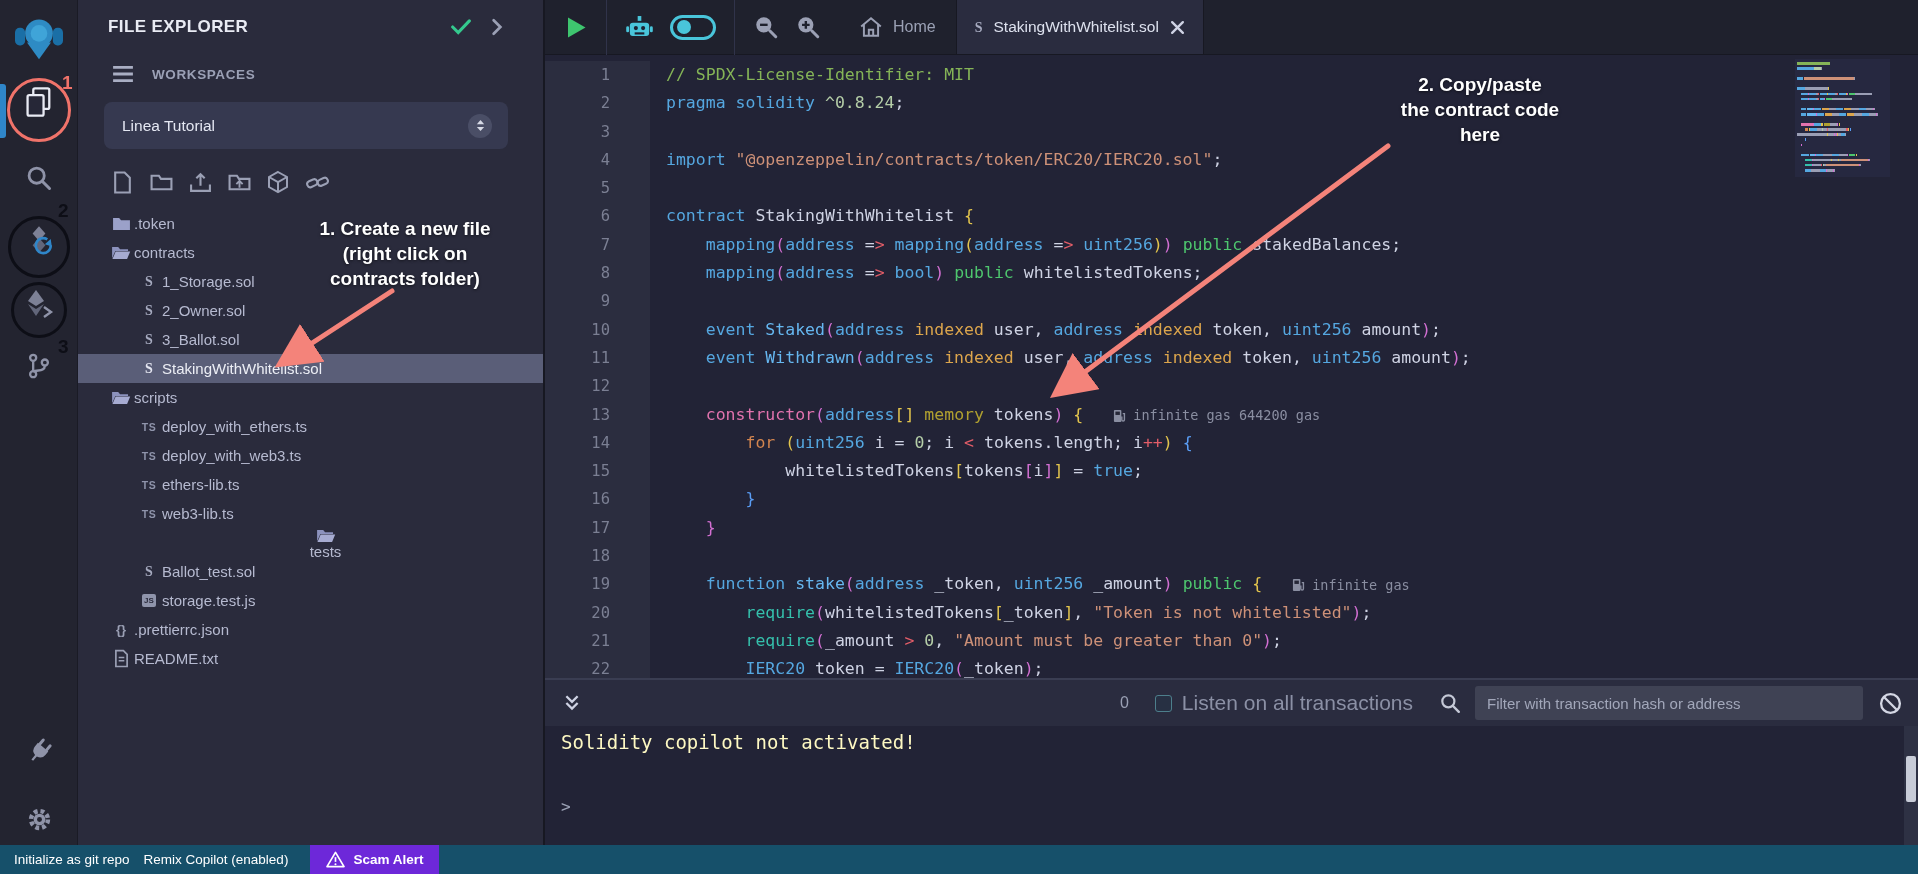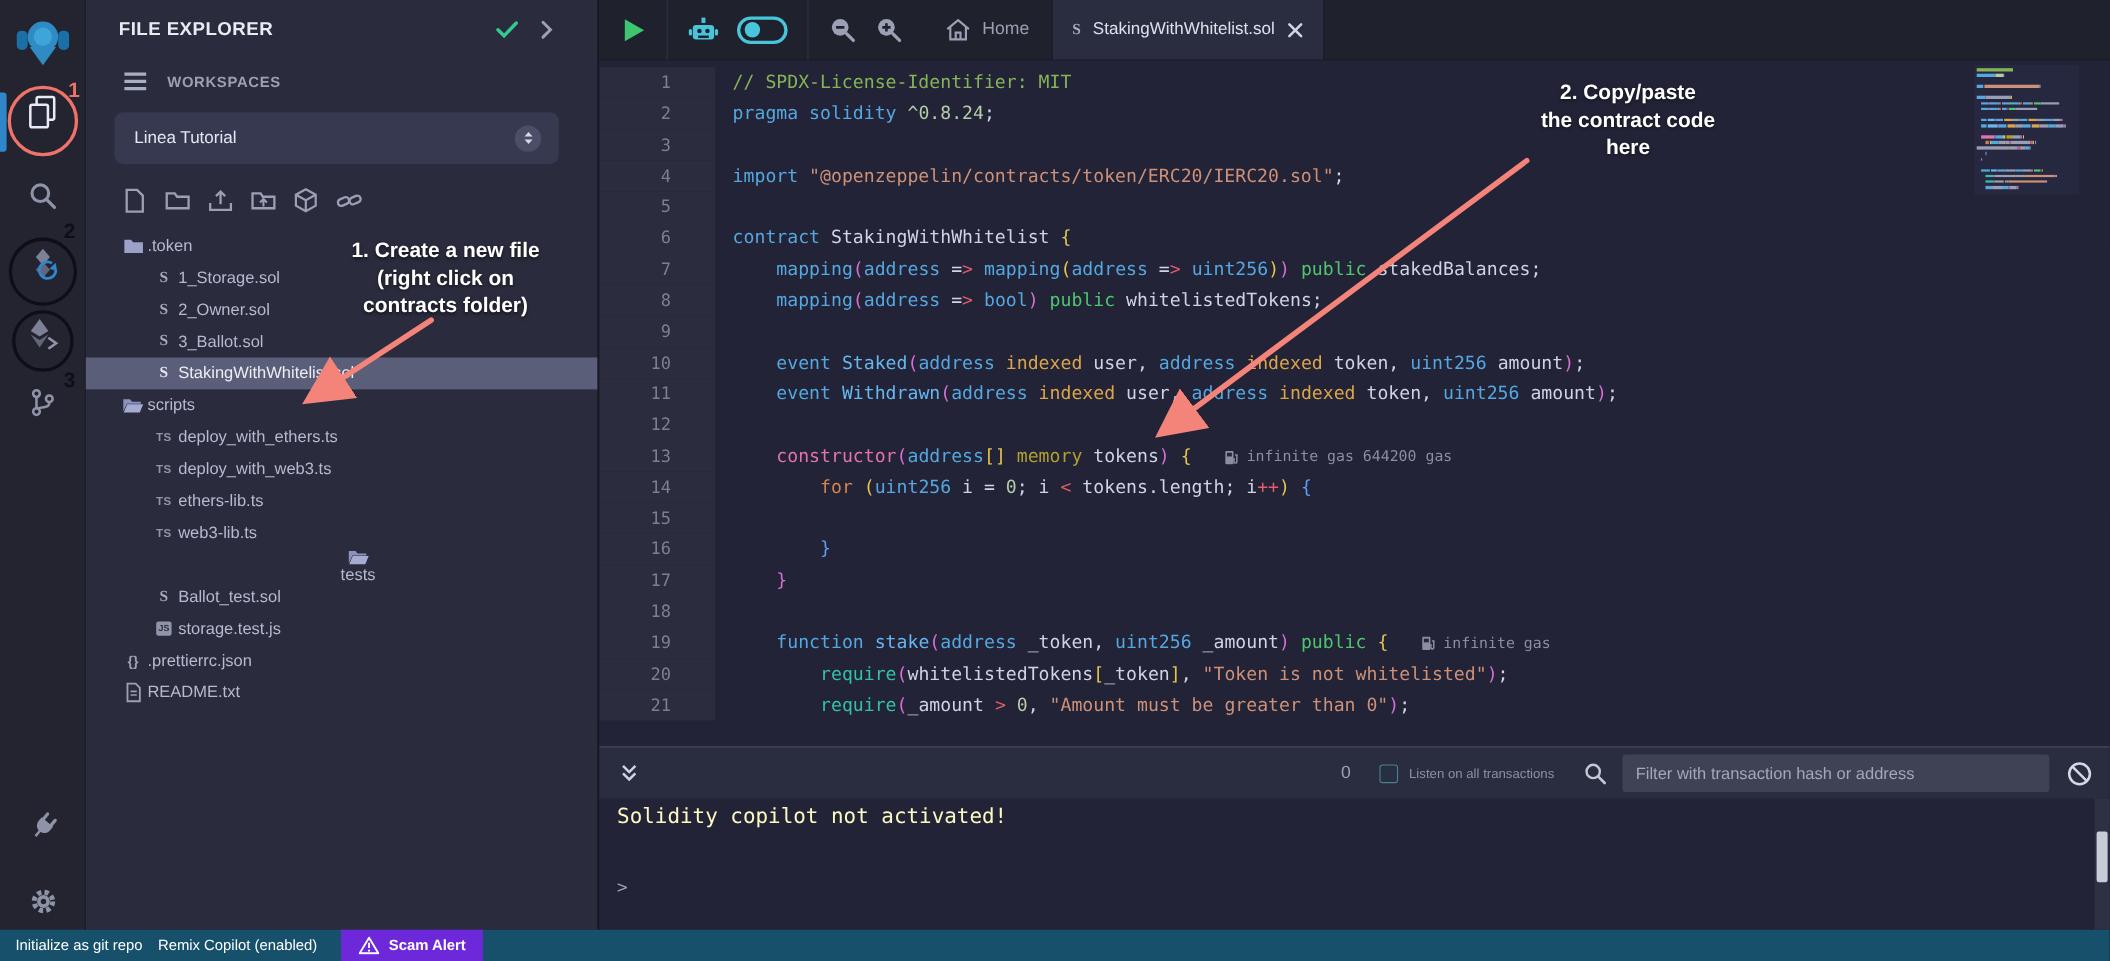--- a/index.html
+++ b/index.html
@@ -70,21 +70,21 @@
   .mm-row { display:flex; height:2.6px; margin-bottom:2.5px; }
   .mm-row div { height:2.6px; }
 
   
   .terminal { flex:1; display:flex; flex-direction:column; background:#222336; border-top:2px solid #3a3d52; position:relative; }
   .term-bar { height:46px; background:#2a2c3f; display:flex; align-items:center; padding:0 16px 0 14px; flex:none; }
   .term-expand { display:flex; cursor:pointer; padding:4px; }
   .term-spacer { flex:1; }
   .term-count { color:#9aa0b4; font-size:16px; margin-right:26px; }
   .term-check { width:17px; height:17px; border:1.5px solid #4d7f8c; border-radius:3px; background:#273043; cursor:pointer; }
-  .term-listen { color:#8b90a5; font-size:12px; margin:0 26px 0 10px; }
+  .term-listen { color:#8b90a5; font-size:21px; margin:0 26px 0 10px; }
   .term-search { display:flex; margin-right:14px; cursor:pointer; }
   .term-input { width:388px; height:34px; background:#3f4254; border:none; border-radius:3px;
                 color:#e4e7f2; font-size:15px; padding:0 12px; outline:none; margin-right:16px;
                 font-family:"Liberation Sans", sans-serif; }
   .term-input::placeholder { color:#a2a7ba; }
   .term-body { position:relative; flex:1; padding:5px 0 0 16px; }
   .copilot-msg { color:#fef9c3; font-size:19px; font-family:"DejaVu Sans Mono", monospace; }
   .prompt { color:#9aa0b4; font-size:16px; font-family:"DejaVu Sans Mono", monospace; margin-top:44px; }
   .term-scroll { position:absolute; right:0; top:0; width:14px; height:100%; background:#2e3144; }
   .term-scroll .thumb { position:absolute; right:2px; top:30px; width:10px; height:46px; background:#c8ccd8; border-radius:2px; cursor:pointer; }
@@ -252,20 +252,29 @@
         </span>
       </div>
     <div class="tree" id="tree">
         <div class="trow" style="padding-left: 30px;">
           <span class="ic">
             <svg viewBox="0 0 20 16" width="19" height="15">
               <path d="M1 2 h6.5 l2 2.5 H19 V15 H1 Z" fill="#9ba1c9"></path>
             </svg>
           </span>
           <span>.token</span>
+        </div>
+        <div class="trow" style="padding-left: 30px;">
+          <span class="ic">
+            <svg viewBox="0 0 21 16" width="20" height="15">
+              <path d="M1 2 h6.5 l2 2.5 H18 V6.5 H4.5 L1 14 Z" fill="#8c92bd"></path>
+              <path d="M4.8 7 H20.3 L17 15 H1.4 Z" fill="#a6abd1"></path>
+            </svg>
+          </span>
+          <span>contracts</span>
         </div>
         <div class="trow" style="padding-left: 58px;">
           <span class="ic">
             <span class="fi-sol">S</span>
           </span>
           <span>1_Storage.sol</span>
         </div>
         <div class="trow" style="padding-left: 58px;">
           <span class="ic">
             <span class="fi-sol">S</span>
@@ -431,31 +440,32 @@
           <div class="cl"><span class="ln">9</span><span class="lc"></span></div>
           <div class="cl"><span class="ln">10</span><span class="lc"><span class="w">    </span><span class="kw">event</span><span class="w"> </span><span class="fn">Staked</span><span class="m">(</span><span class="kw">address</span><span class="w"> </span><span class="or">indexed</span><span class="w"> user, </span><span class="kw">address</span><span class="w"> </span><span class="or">indexed</span><span class="w"> token, </span><span class="kw">uint256</span><span class="w"> amount</span><span class="m">)</span><span class="w">;</span></span></div>
           <div class="cl"><span class="ln">11</span><span class="lc"><span class="w">    </span><span class="kw">event</span><span class="w"> </span><span class="fn">Withdrawn</span><span class="m">(</span><span class="kw">address</span><span class="w"> </span><span class="or">indexed</span><span class="w"> user, </span><span class="kw">address</span><span class="w"> </span><span class="or">indexed</span><span class="w"> token, </span><span class="kw">uint256</span><span class="w"> amount</span><span class="m">)</span><span class="w">;</span></span></div>
           <div class="cl"><span class="ln">12</span><span class="lc"></span></div>
           <div class="cl"><span class="ln">13</span><span class="lc"><span class="w">    </span><span class="pk">constructor</span><span class="m">(</span><span class="kw">address</span><span class="y">[]</span><span class="w"> </span><span class="ol">memory</span><span class="w"> tokens</span><span class="m">)</span><span class="w"> </span><span class="y">{</span><span class="gas"><svg viewBox="0 0 14 16" width="13" height="15">
                   <rect x="1" y="2" width="8" height="13" rx="1" fill="#8a8ea1"></rect>
                   <rect x="2.6" y="3.8" width="4.8" height="3.6" fill="#262737"></rect>
                   <path d="M10.5 6 h1.8 v6.5 a1.4 1.4 0 0 1 -2.8 0 V9" fill="none" stroke="#8a8ea1" stroke-width="1.5"></path>
                 </svg><span>infinite gas 644200 gas</span></span></span></div>
           <div class="cl"><span class="ln">14</span><span class="lc"><span class="w">        </span><span class="fo">for</span><span class="w"> </span><span class="y">(</span><span class="kw">uint256</span><span class="w"> i = </span><span class="num">0</span><span class="w">; i </span><span class="rd">&lt;</span><span class="w"> tokens.length; i</span><span class="rd">++</span><span class="y">)</span><span class="w"> </span><span class="b">{</span></span></div>
-          <div class="cl"><span class="ln">15</span></div>
+          <div class="cl"><span class="ln">15</span><span class="lc"><span class="w">            whitelistedTokens</span><span class="y">[</span><span class="w">tokens</span><span class="m">[</span><span class="w">i</span><span class="m">]</span><span class="y">]</span><span class="w"> = </span><span class="kw">true</span><span class="w">;</span></span></div>
           <div class="cl"><span class="ln">16</span><span class="lc"><span class="w">        </span><span class="b">}</span></span></div>
           <div class="cl"><span class="ln">17</span><span class="lc"><span class="w">    </span><span class="m">}</span></span></div>
           <div class="cl"><span class="ln">18</span><span class="lc"></span></div>
           <div class="cl"><span class="ln">19</span><span class="lc"><span class="w">    </span><span class="kw">function</span><span class="w"> </span><span class="fn">stake</span><span class="m">(</span><span class="kw">address</span><span class="w"> _token, </span><span class="kw">uint256</span><span class="w"> _amount</span><span class="m">)</span><span class="w"> </span><span class="gr">public</span><span class="w"> </span><span class="y">{</span><span class="gas"><svg viewBox="0 0 14 16" width="13" height="15">
                   <rect x="1" y="2" width="8" height="13" rx="1" fill="#8a8ea1"></rect>
                   <rect x="2.6" y="3.8" width="4.8" height="3.6" fill="#262737"></rect>
                   <path d="M10.5 6 h1.8 v6.5 a1.4 1.4 0 0 1 -2.8 0 V9" fill="none" stroke="#8a8ea1" stroke-width="1.5"></path>
                 </svg><span>infinite gas</span></span></span></div>
           <div class="cl"><span class="ln">20</span><span class="lc"><span class="w">        </span><span class="rq">require</span><span class="m">(</span><span class="w">whitelistedTokens</span><span class="y">[</span><span class="w">_token</span><span class="y">]</span><span class="w">, </span><span class="str">"Token is not whitelisted"</span><span class="m">)</span><span class="w">;</span></span></div>
           <div class="cl"><span class="ln">21</span><span class="lc"><span class="w">        </span><span class="rq">require</span><span class="m">(</span><span class="w">_amount </span><span class="rd">&gt;</span><span class="w"> </span><span class="num">0</span><span class="w">, </span><span class="str">"Amount must be greater than 0"</span><span class="m">)</span><span class="w">;</span></span></div>
+          <div class="cl"><span class="ln">22</span><span class="lc"><span class="w">        </span><span class="kw">IERC20</span><span class="w"> token = </span><span class="kw">IERC20</span><span class="m">(</span><span class="w">_token</span><span class="m">)</span><span class="w">;</span></span></div>
         </div>
       <div class="minimap" id="minimap">
           <div class="mm-row">
             <div style="width: 33px; background: rgb(133, 180, 87);"></div>
           </div>
           <div class="mm-row">
             <div style="width: 17px; background: rgb(85, 167, 224);"></div>
             <div style="width: 7px; background: rgb(181, 206, 168);"></div>
             <div style="width: 1px; background: rgb(154, 158, 180);"></div>
           </div>

